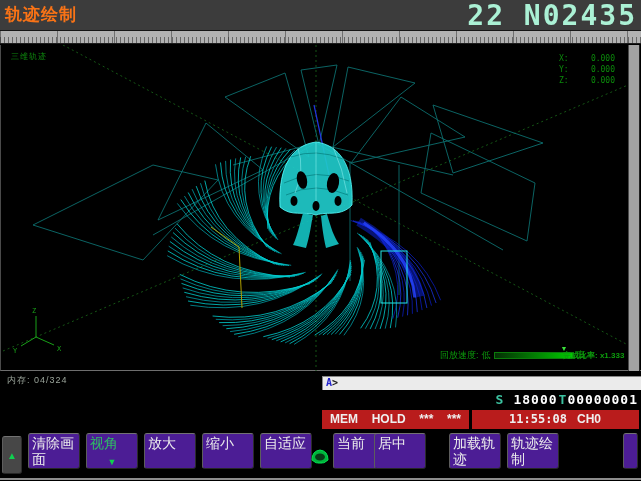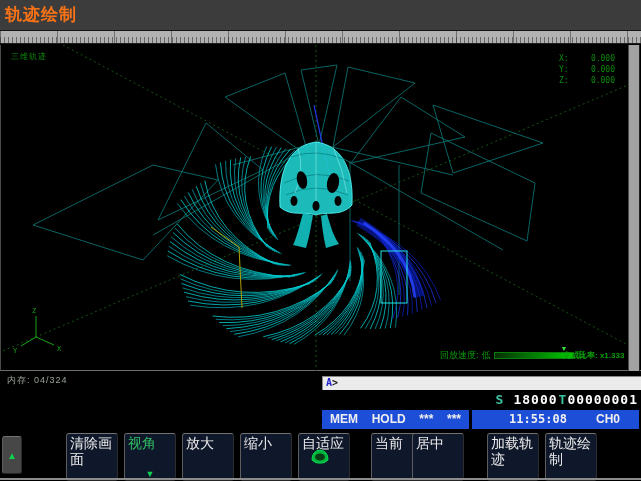--- a/index.html
+++ b/index.html
@@ -47,50 +47,51 @@
            border-top:1px solid #888;border-left:1px solid #888;
            font-family:"DejaVu Sans Mono",monospace;font-size:10px;font-weight:bold;
            line-height:12px;padding-left:3px;color:#222;}
   .cmdline .drive{color:#2222cc;}
   .stline{position:absolute;right:3px;top:392px;font-family:"DejaVu Sans Mono",monospace;
           font-size:13px;font-weight:bold;color:#fff;letter-spacing:1px;white-space:nowrap;text-align:right;}
   .stline .tealc{color:#3cc2a0;}
   .stline .sp{margin-right:1px;}
   .stline .gap{margin-left:9px;}
 
-  .sbox{position:absolute;top:410px;height:19px;background:#1d4ed8;color:#efefef;
+  .sbox{position:absolute;top:410px;height:19px;background:#b91c1c;color:#efefef;
         font-weight:bold;font-size:12px;line-height:18px;}
   .sbox.mono{font-family:"DejaVu Sans Mono",monospace;}
   #modebox{left:322px;width:147px;display:flex;justify-content:space-between;padding:0 8px;}
   #blankbox{left:472px;width:26px;}
   #timebox{left:493px;width:90px;text-align:center;}
-  #chbox{left:577px;width:62px;text-align:center;}
-
-  
-  .skey{position:absolute;top:433px;height:48px;width:52px;background:#0f172a;border-radius:3px;
+  #chbox{left:577px;width:62px;}
+
+  
+  .skey{position:absolute;top:433px;height:36px;width:52px;background:#4c1d95;border-radius:3px;
         border-top:1px solid #727272;border-left:1px solid #5d5d5d;
         border-right:1px solid #2c2c2c;border-bottom:1px solid #262626;
-        color:#ececec;font-size:14px;line-height:16px;padding:1px 3px;cursor:default;margin-left:38px;}
+        color:#ececec;font-size:14px;line-height:16px;padding:1px 3px;cursor:default;}
   .skey.active{color:#2fbe63;}
   .skey .dn{position:absolute;bottom:1px;left:50%;transform:translateX(-50%);
             color:#10d050;font-size:9px;line-height:9px;}
   .arrowkey{position:absolute;left:2px;top:436px;width:20px;height:38px;background:#474747;
             border-radius:3px;border-top:1px solid #727272;border-left:1px solid #5d5d5d;
             border-right:1px solid #2c2c2c;border-bottom:1px solid #262626;
             color:#10d050;font-size:10px;display:flex;align-items:center;justify-content:center;}
   .domeicon{position:absolute;left:310px;top:448px;width:20px;height:17px;}
   .footline{position:absolute;left:0;top:478px;width:641px;height:2px;background:#8c8c8c;}
 </style>
 </head>
 <body>
 
 <div id="screen">
 
   <div class="titlebar">
     <span class="title">轨迹绘制</span>
+    <span class="program">22 N02435</span>
   </div>
 
   <div class="ruler"></div>
 
   <div class="plot">
     <svg id="plot-svg" width="625" height="326" viewBox="0 0 625 326">
         <path d="M313 0 V326" stroke="#155515" stroke-dasharray="2 3" fill="none" stroke-width="1"></path>
         <path d="M0 306 L625 40" stroke="#155515" stroke-dasharray="2 3" fill="none" stroke-width="1"></path>
         <path d="M60 0 L625 300" stroke="#155515" stroke-dasharray="2 3" fill="none" stroke-width="1"></path>
         <path d="M298 25 L334 20 L316 100 Z" stroke="#0c6e6e" fill="none" stroke-width="0.9"></path>

